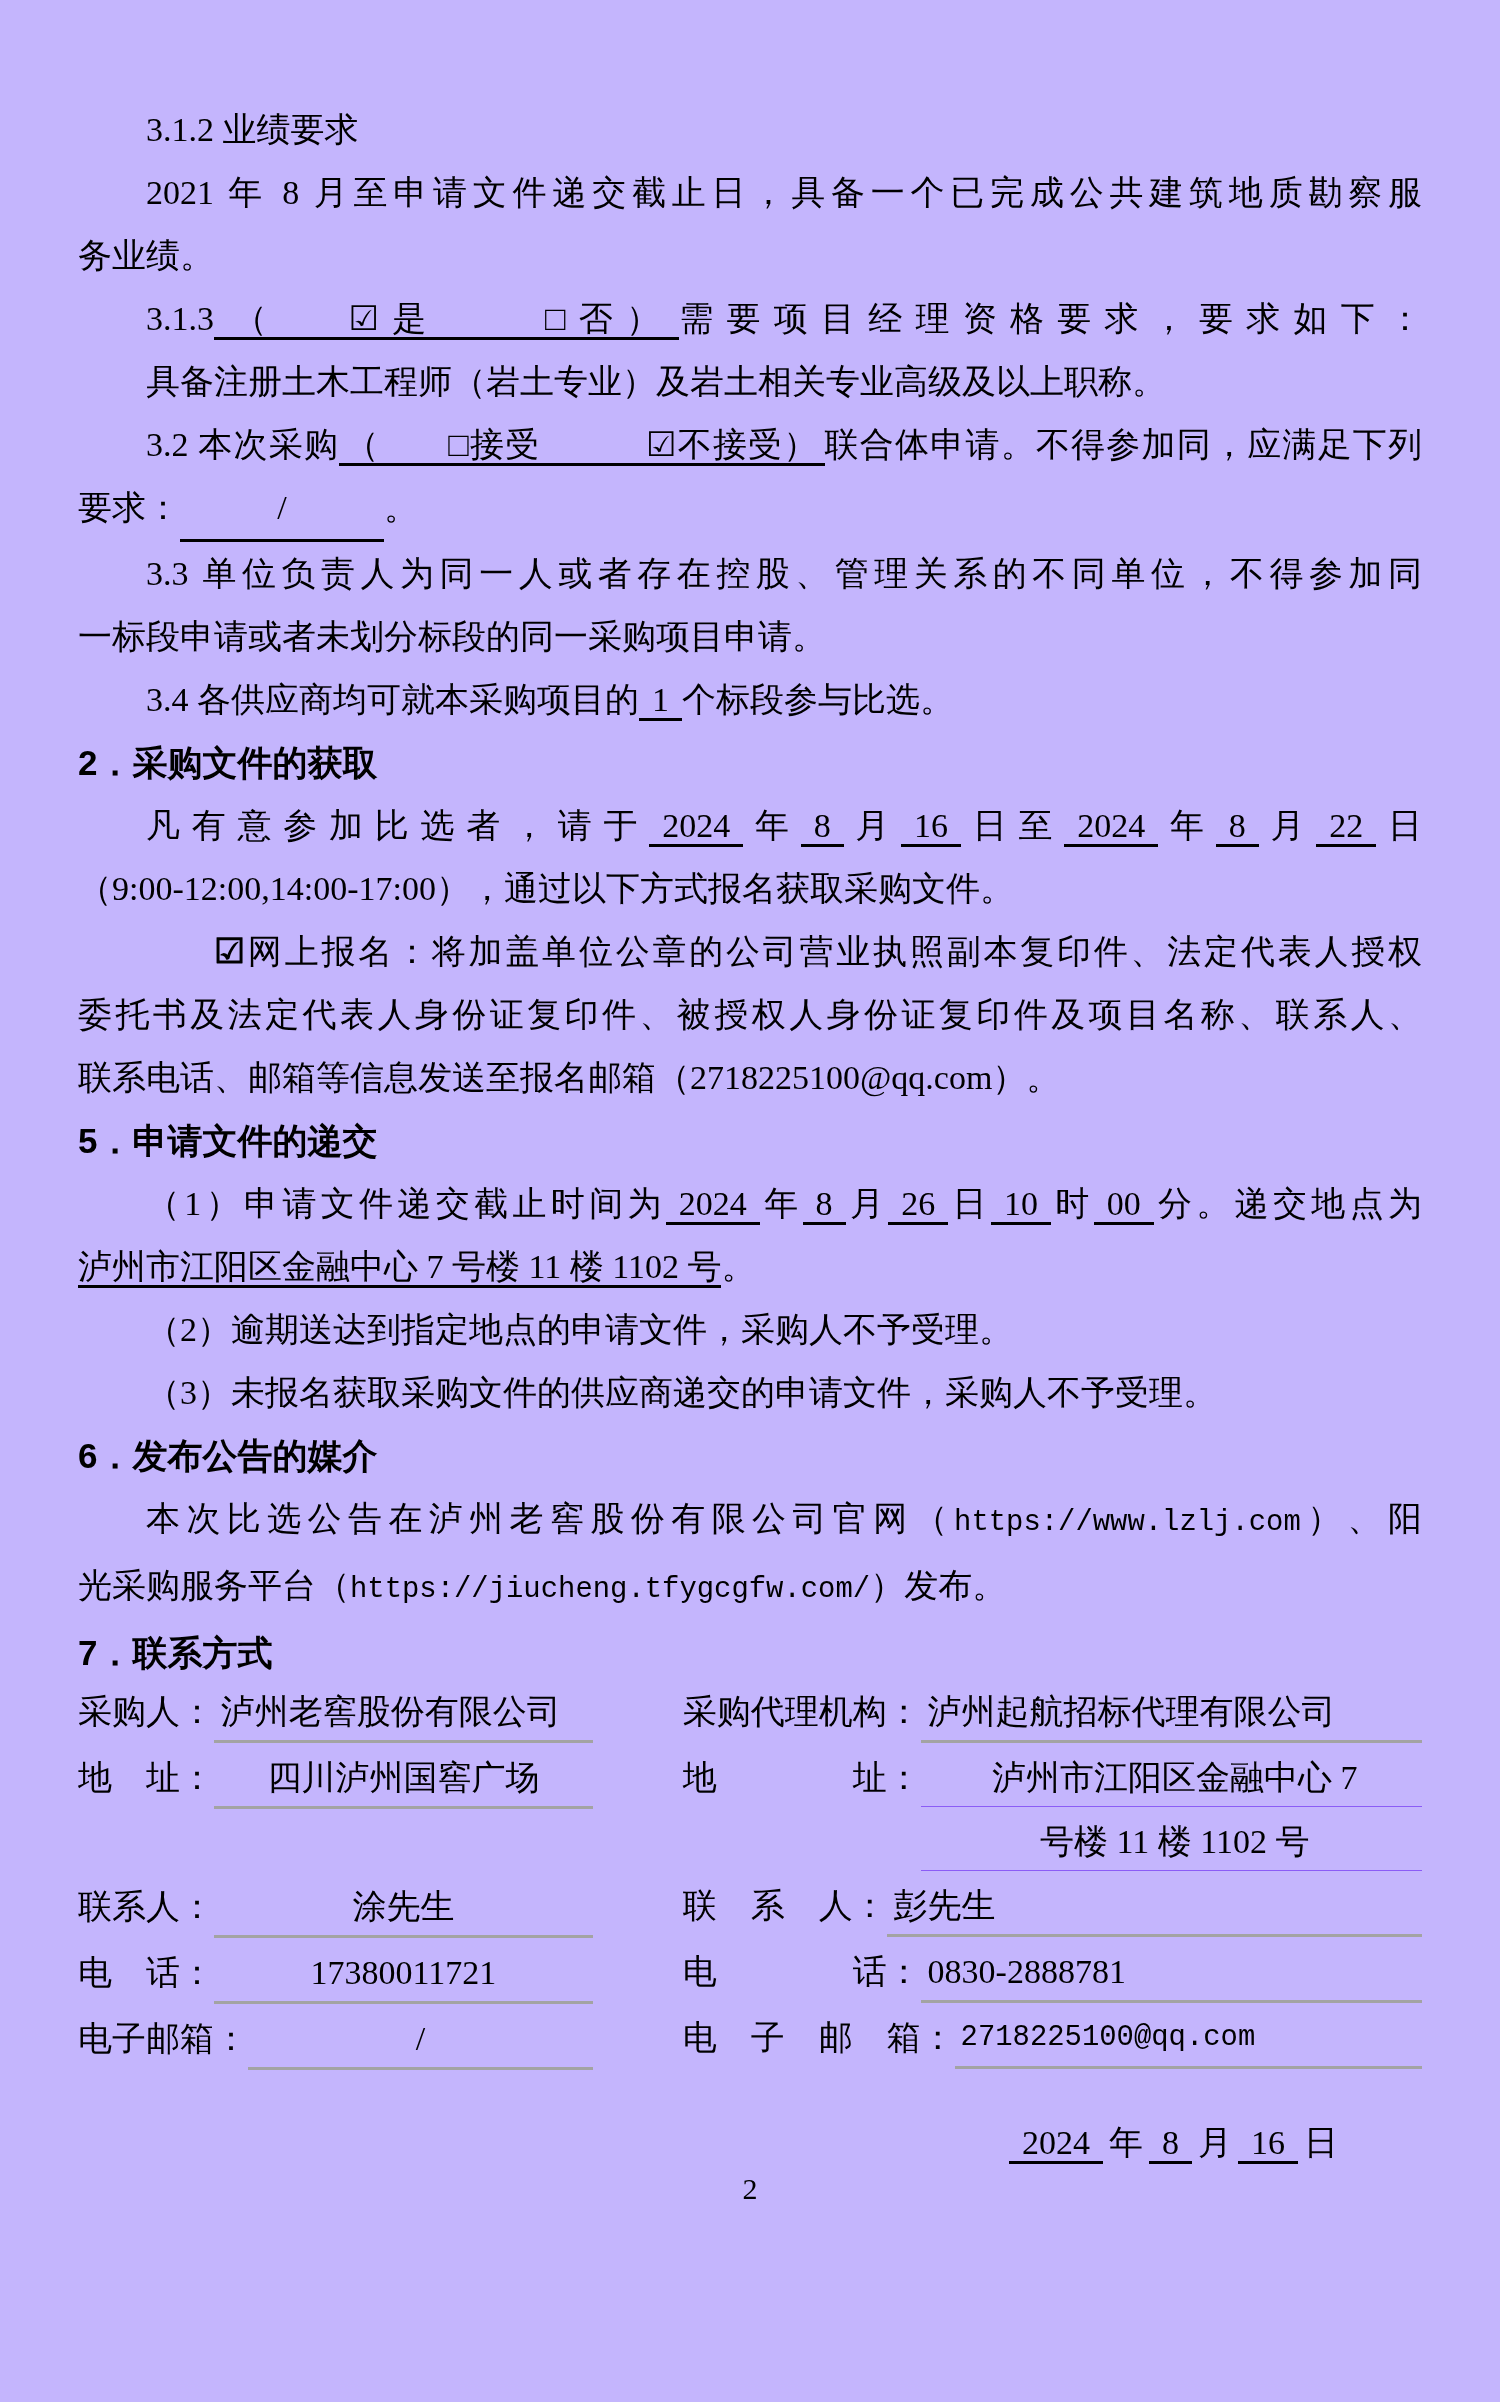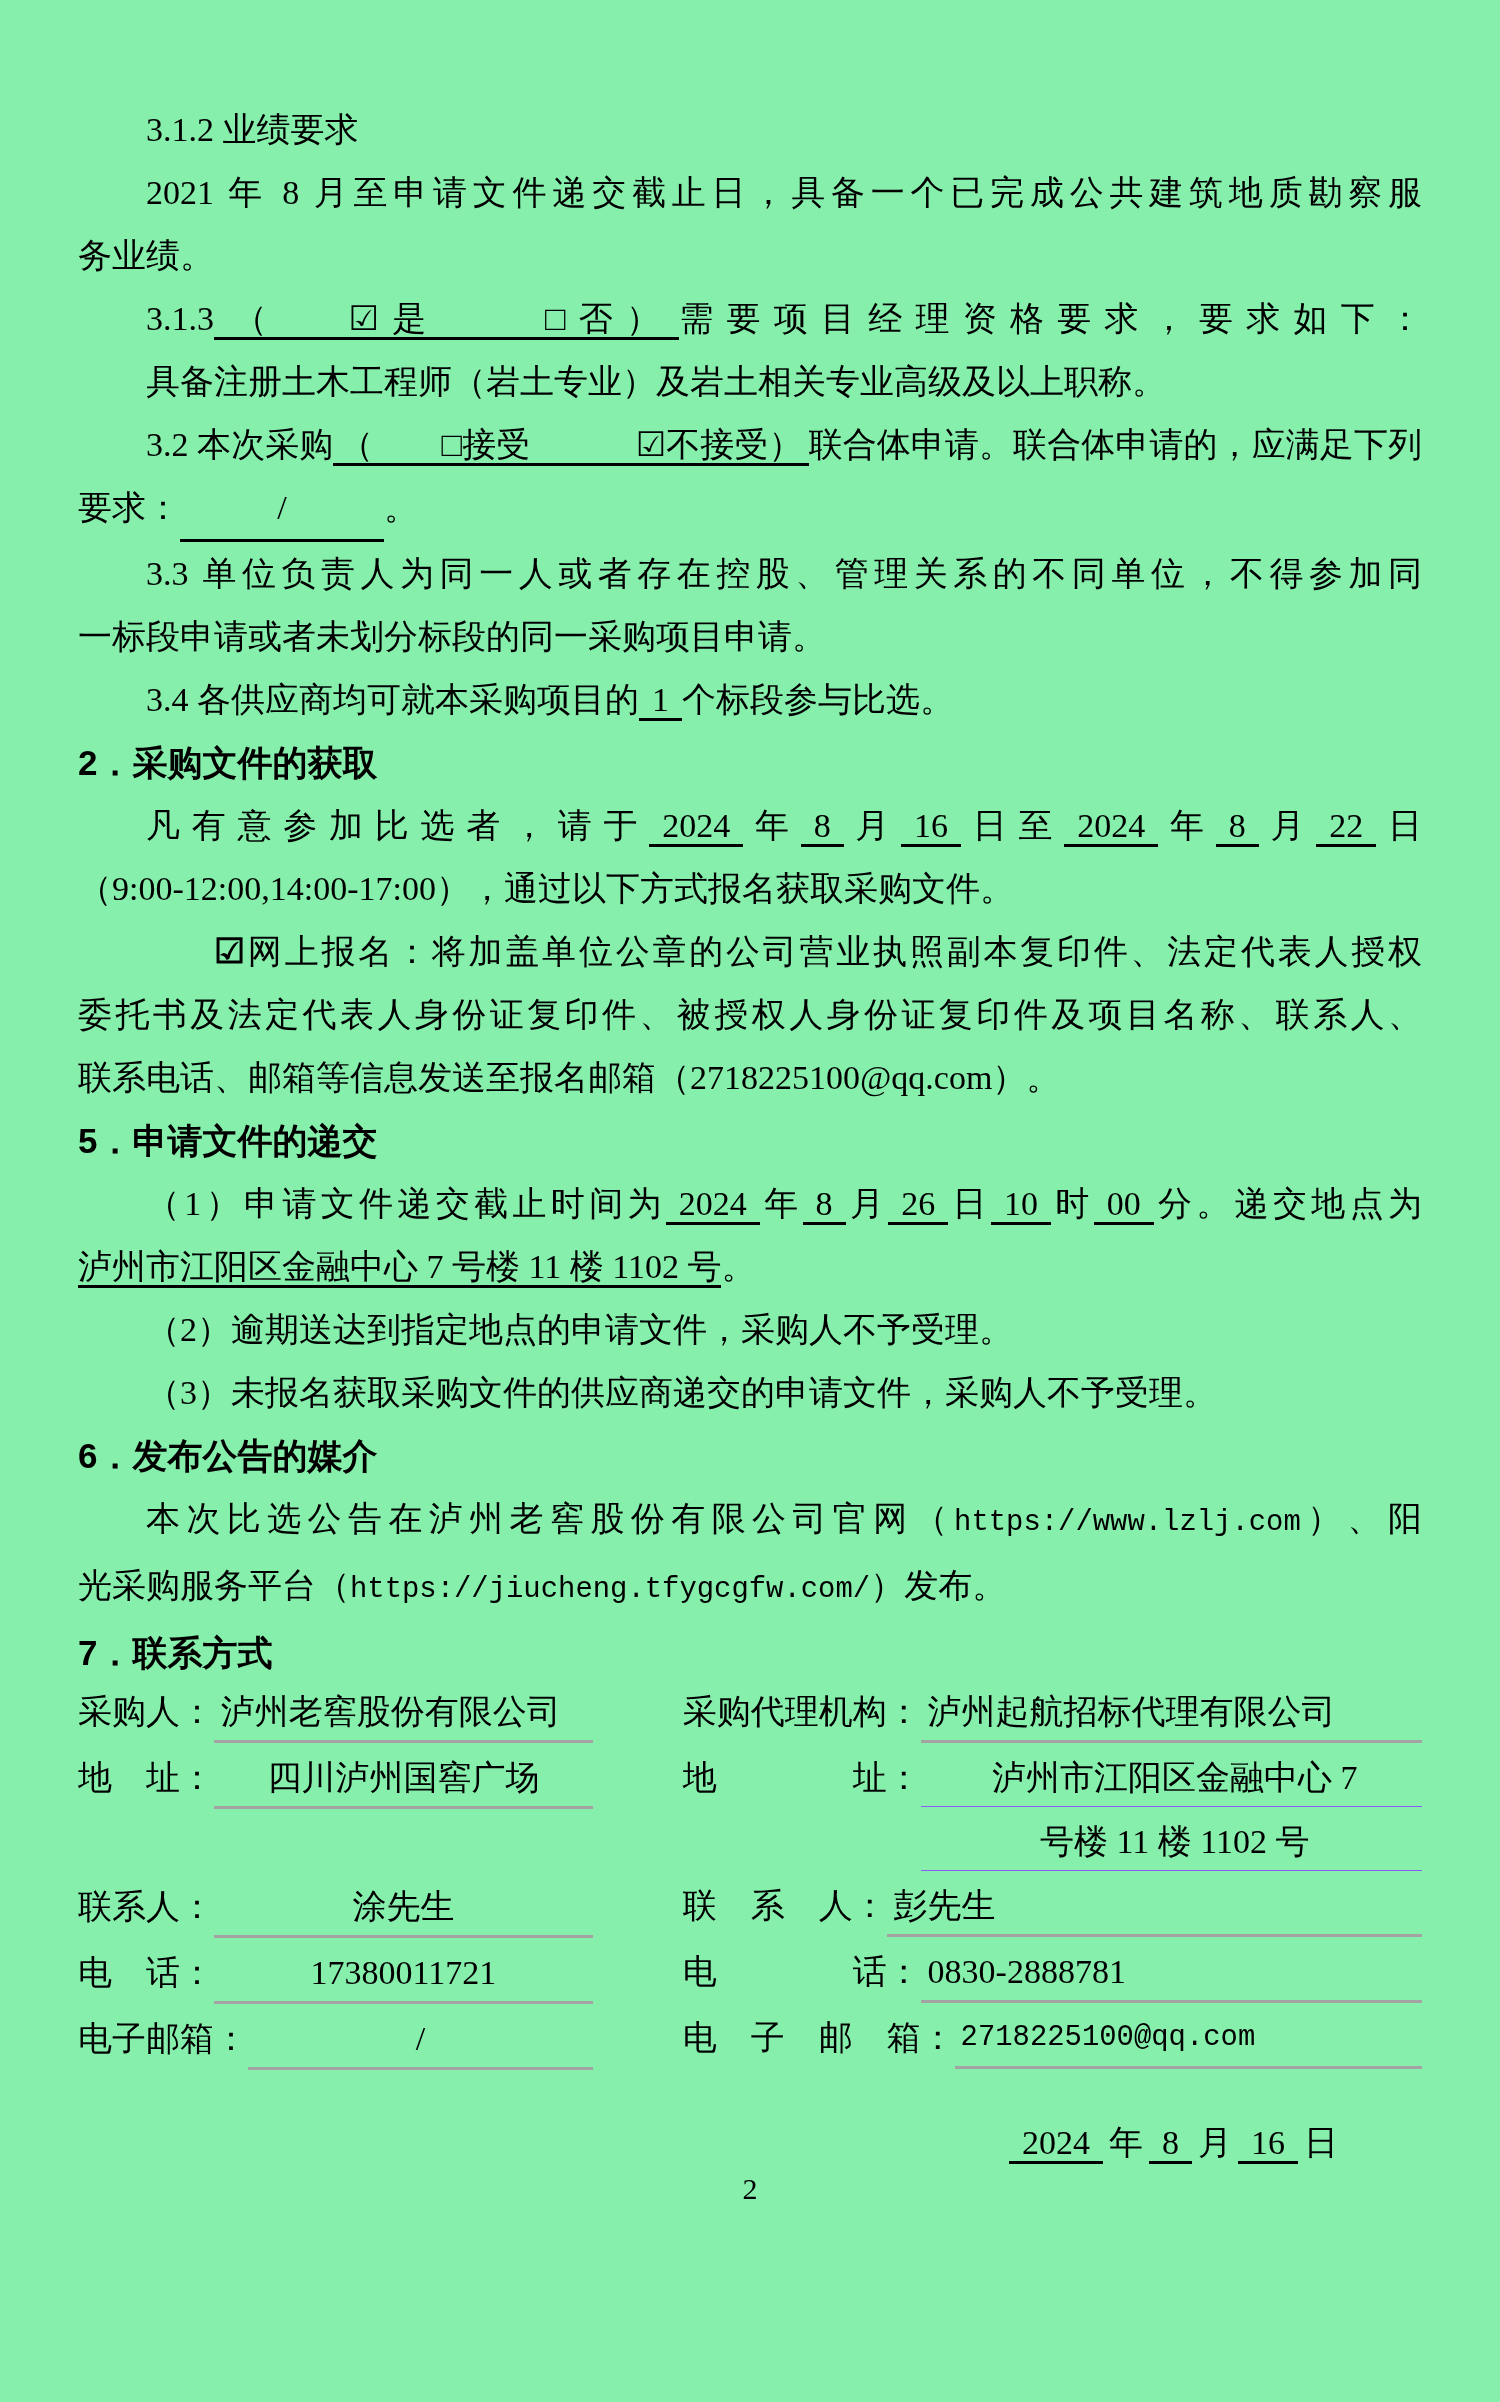--- a/index.html
+++ b/index.html
@@ -1,20 +1,20 @@
 <!DOCTYPE html>
 <html><head>
 <meta charset="utf-8">
 <style>
   html,body { margin:0; padding:0; background:#ffffff; }
   .page {
     position:relative;
     width:1500px;
     height:2402px;
-    background:#86efac;
+    background:#c4b5fd;
     color:#000000;
     font-family:"Liberation Serif","DejaVu Serif",serif;
     font-size:34px;
     overflow:hidden;
   }
   .content { padding:98px 78px 0 78px; }
   .line { line-height:63px; min-height:63px; }
   .ind { text-indent:2em; }
   .jl { text-align:justify; text-align-last:justify; }
   .h {
@@ -71,21 +71,21 @@
 <div class="page">
   <div class="content">
 
     <div class="line ind">3.1.2 业绩要求</div>
     <div class="line ind jl">2021 年 8 月至申请文件递交截止日，具备一个已完成公共建筑地质勘察服</div>
     <div class="line">务业绩。</div>
 
     <div class="line ind jl"><span>3.1.3</span><span class="u pa"><span>（</span><span class="cb">☑</span><span>是</span><span class="cb gapl">□</span><span>否</span><span>）</span></span><span>需要项目经理资格要求，要求如下：</span></div>
     <div class="line ind">具备注册土木工程师（岩土专业）及岩土相关专业高级及以上职称。</div>
 
-    <div class="line ind jl"><span>3.2 本次采购</span><span class="u pa"><span>（</span><span class="cb">□</span><span>接受</span><span class="cb gapl">☑</span><span>不接受</span><span>）</span></span><span>联合体申请。联合体申请的，应满足下列</span></div>
+    <div class="line ind jl"><span>3.2 本次采购</span><span class="u pa"><span>（</span><span class="cb">□</span><span>接受</span><span class="cb gapl">☑</span><span>不接受</span><span>）</span></span><span>联合体申请。不得参加同，应满足下列</span></div>
     <div class="line"><span>要求：</span><span class="blank">/</span><span>。</span></div>
 
     <div class="line ind jl">3.3 单位负责人为同一人或者存在控股、管理关系的不同单位，不得参加同</div>
     <div class="line">一标段申请或者未划分标段的同一采购项目申请。</div>
 
     <div class="line ind"><span>3.4 各供应商均可就本采购项目的</span><span class="u pu">1</span><span>个标段参与比选。</span></div>
 
     <div class="line h">2．采购文件的获取</div>
 
     <div class="line ind jl"><span>凡有意参加比选者，请于</span><span class="u pu">2024</span><span>年</span><span class="u pu">8</span><span>月</span><span class="u pu">16</span><span>日至</span><span class="u pu">2024</span><span>年</span><span class="u pu">8</span><span>月</span><span class="u pu">22</span><span>日</span></div>

